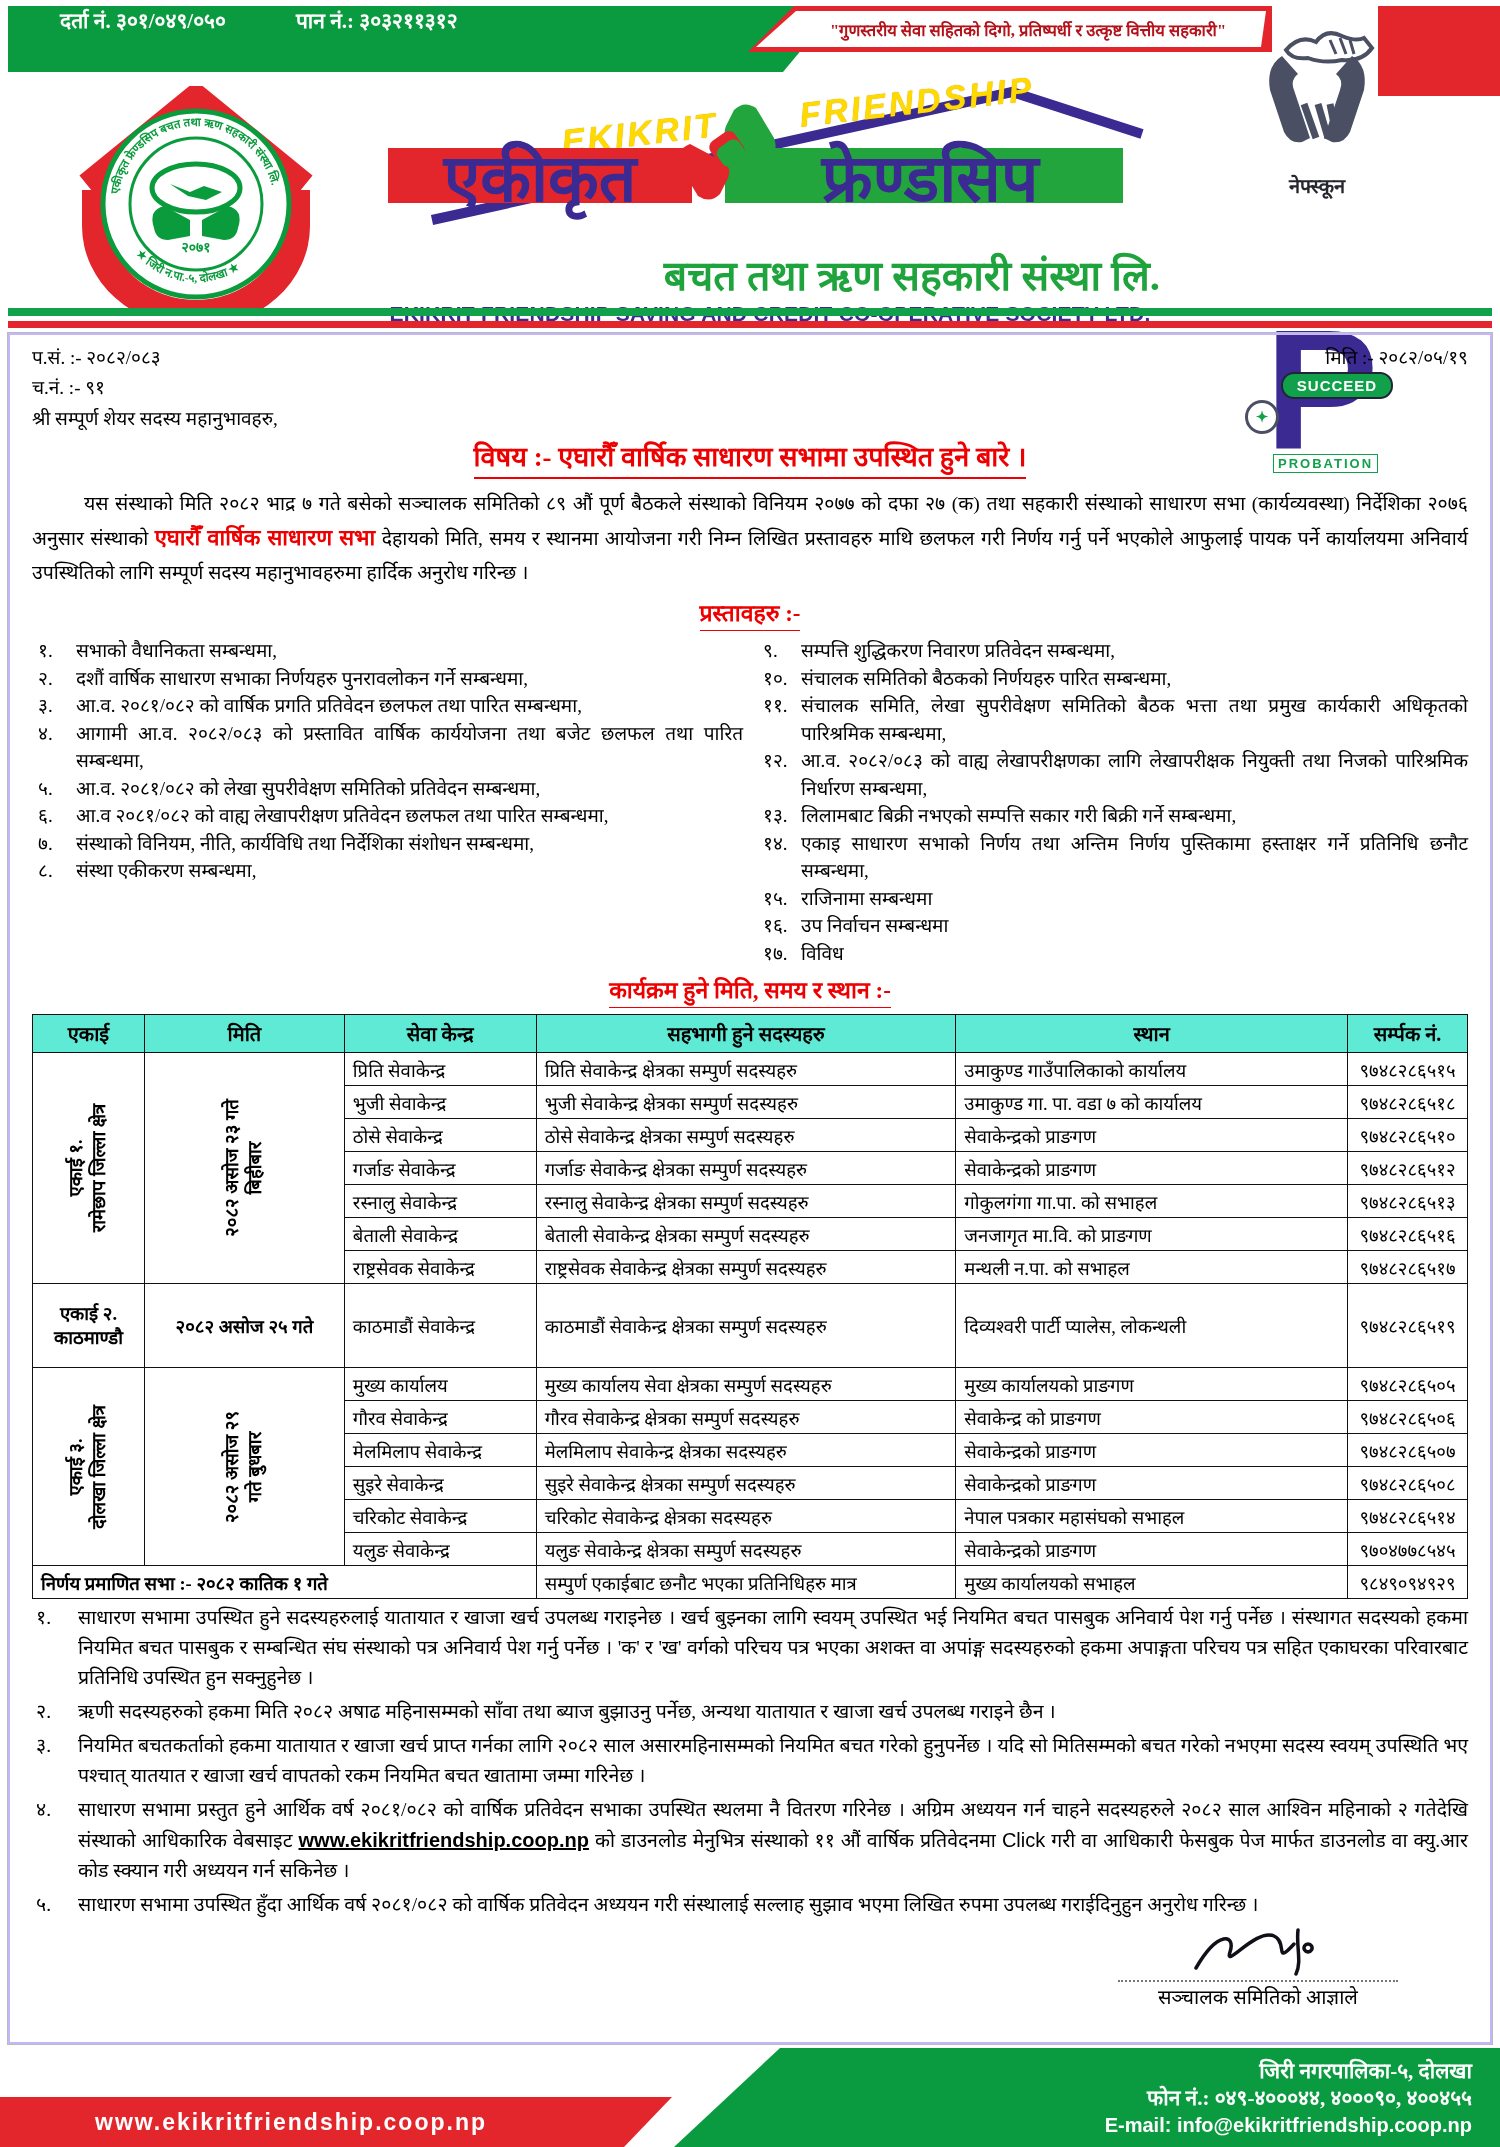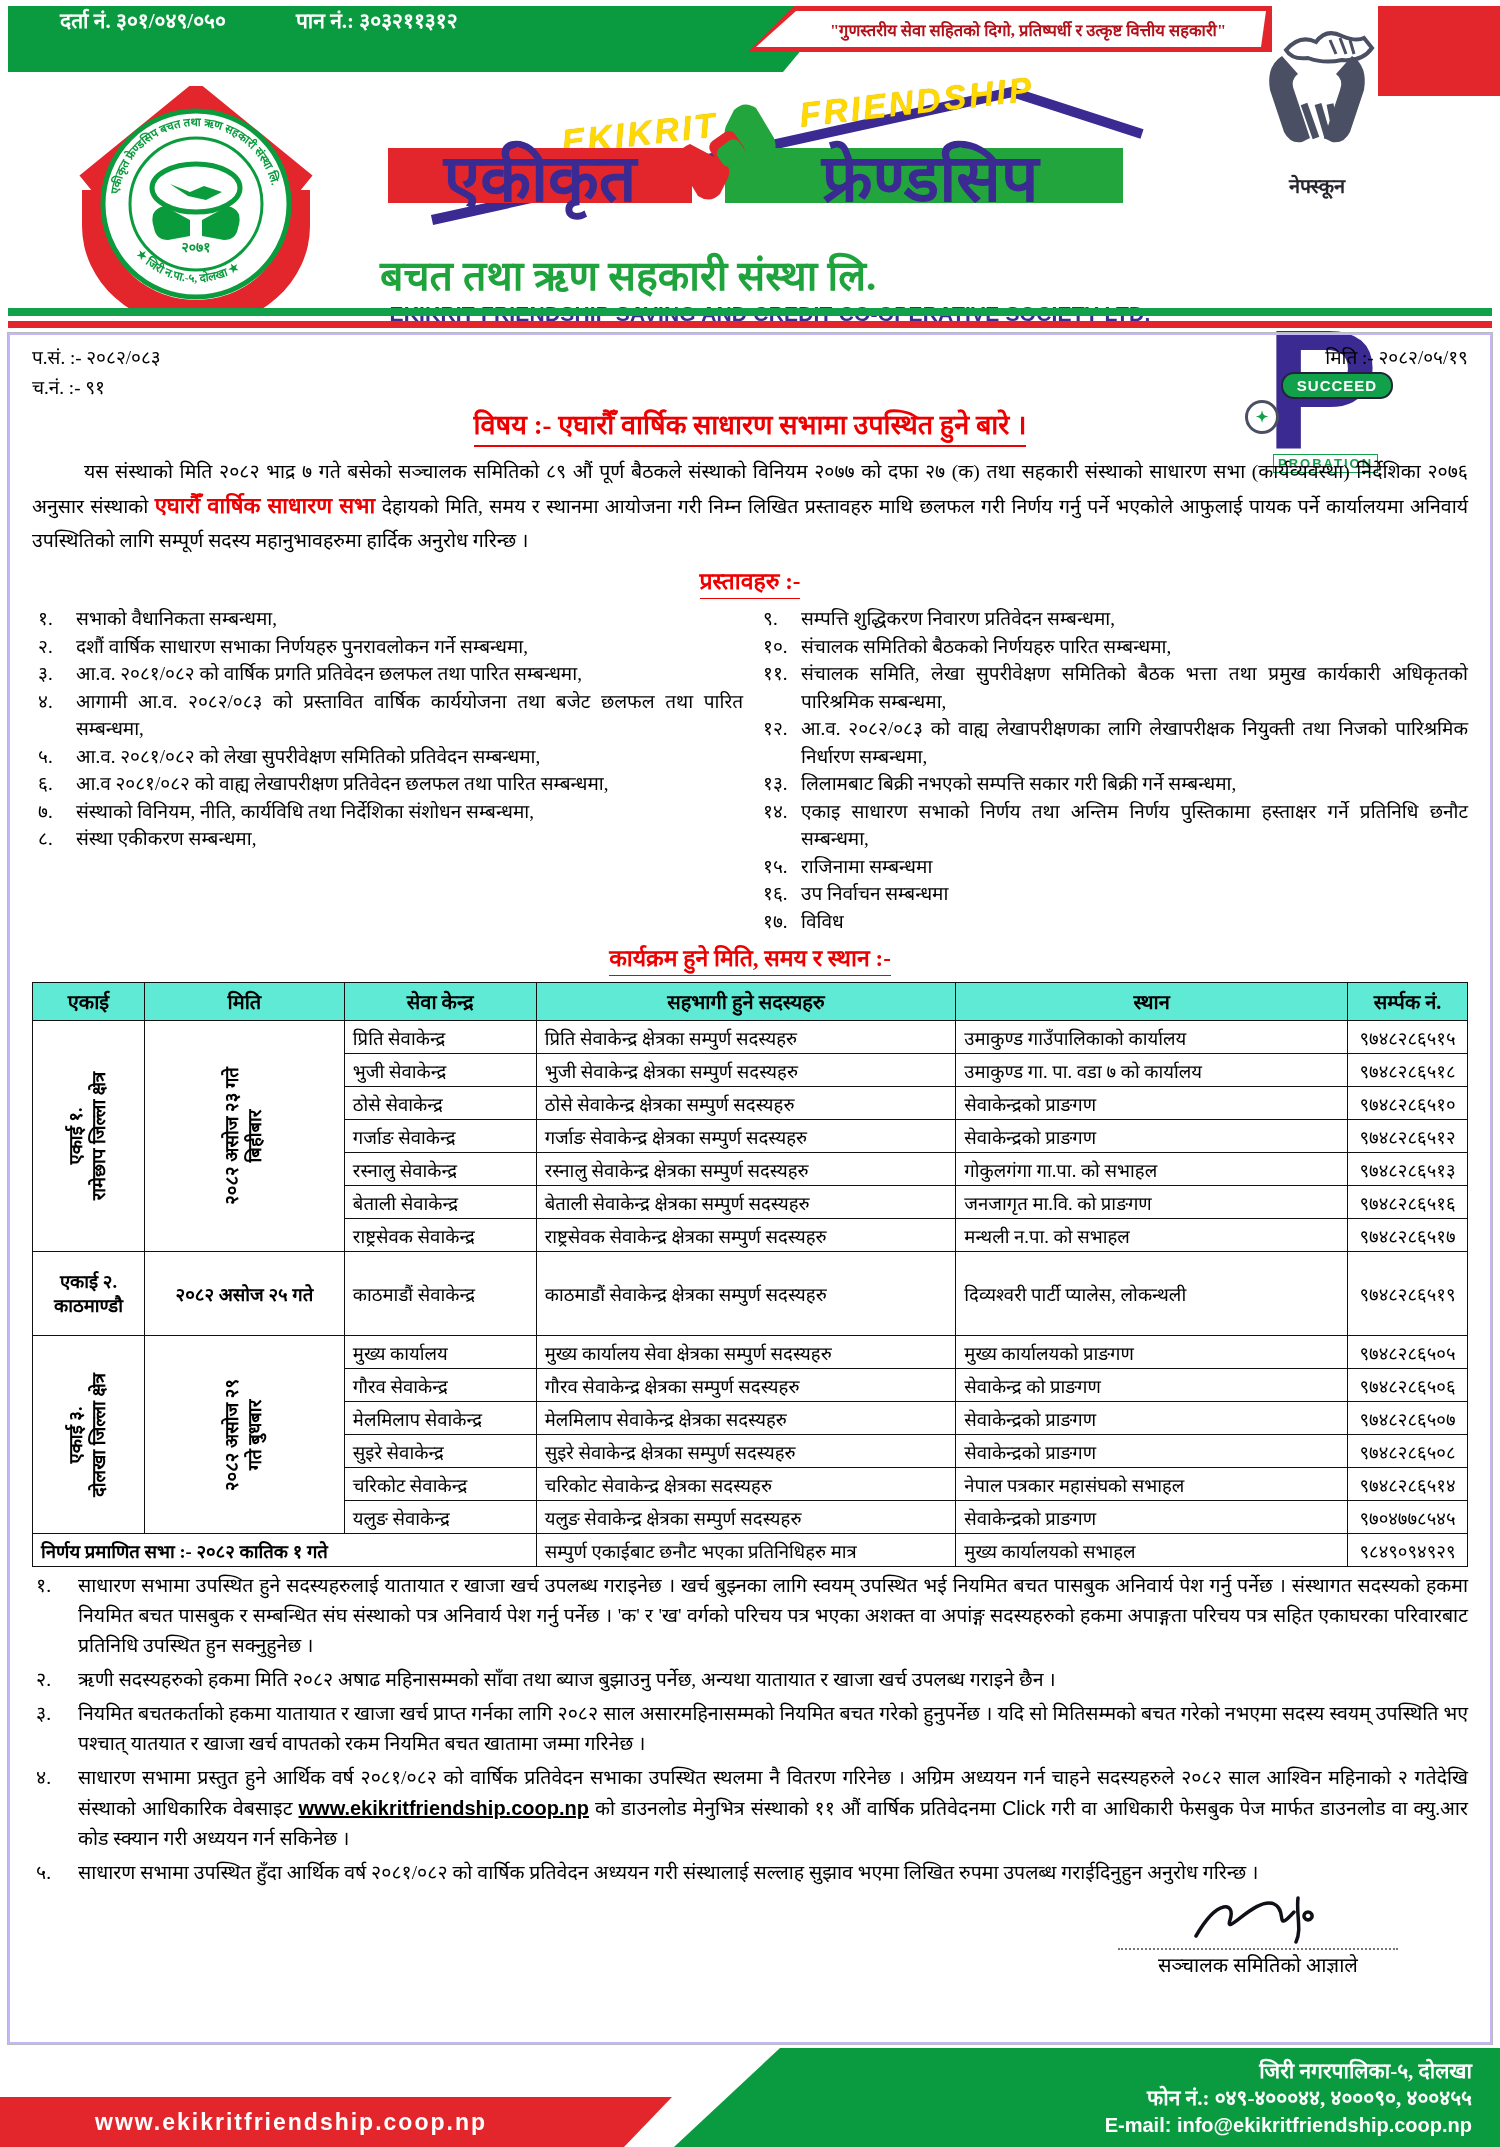--- a/index.html
+++ b/index.html
@@ -44,21 +44,21 @@
     color:#ffd900; font-family:"Liberation Sans",sans-serif;
     font-weight:bold; font-style:italic; font-size:34px; letter-spacing:3px; word-spacing:70px;
     white-space:nowrap; text-shadow:0 0 1px #c79b00;
   }
   .bar-red{ position:absolute; left:8px; top:70px; width:304px; height:55px; background:#e3262c; }
   .bar-green{ position:absolute; left:345px; top:70px; width:398px; height:55px; background:#21a53c; }
   .handshake{ position:absolute; left:292px; top:18px; width:110px; height:112px; }
   .np-name{ position:absolute; top:62px; color:#3b2a91; font-weight:bold; font-size:66px; line-height:78px; text-align:center; z-index:3; }
   .np-name.w1{ left:8px; width:304px; }
   .np-name.w2{ left:340px; width:420px; }
-  .np-sub{ position:absolute; left:0; top:168px; width:780px; text-align:left;
+  .np-sub{ position:absolute; left:0; top:168px; width:780px; text-align:right;
     color:#1fa33c; font-weight:bold; font-size:41px; }
   .en-name{ position:absolute; left:0; top:224px; width:780px; text-align:center;
     color:#3b2a91; font-weight:bold; font-size:21px; font-family:"Liberation Sans",sans-serif; letter-spacing:.2px; }
 
   
   .nefscun{ position:absolute; left:1252px; top:12px; width:130px; height:190px; text-align:center; }
   .nefscun-label{ font-size:20px; font-weight:bold; color:#26262e; margin-top:-4px; }
   .plogo{ position:absolute; left:1243px; top:322px; width:160px; height:185px; font-family:"Liberation Sans",sans-serif; }
   .plogo .pletter{ position:absolute; left:22px; top:-18px; font-size:170px; font-weight:bold; color:#3b2a91; line-height:170px; }
   .plogo .succeed{ position:absolute; left:38px; top:50px; width:112px; height:27px; background:#12a14b;
@@ -220,20 +220,21 @@
 
   <div class="frame">
 
     <div class="meta-row">
       <span>प.सं.   :- २०८२/०८३</span>
       <span>मिति :- २०८२/०५/१९</span>
     </div>
     <div class="meta-row">
       <span>च.नं.   :- ९१</span>
     </div>
+    <div class="salutation">श्री सम्पूर्ण शेयर सदस्य महानुभावहरु,</div>
 
     <div class="subject">
       <span>विषय :- एघारौँ वार्षिक साधारण सभामा उपस्थित हुने बारे ।</span>
     </div>
 
     <div class="para"><span>यस संस्थाको मिति २०८२ भाद्र ७ गते बसेको सञ्चालक समितिको ८९ औं पूर्ण बैठकले संस्थाको विनियम २०७७ को दफा २७ (क) तथा सहकारी संस्थाको साधारण सभा (कार्यव्यवस्था) निर्देशिका २०७६ अनुसार संस्थाको </span><span class="hl">एघारौँ वार्षिक साधारण सभा</span><span> देहायको मिति, समय र स्थानमा आयोजना गरी निम्न लिखित प्रस्तावहरु माथि छलफल गरी निर्णय गर्नु पर्ने भएकोले आफुलाई पायक पर्ने कार्यालयमा अनिवार्य उपस्थितिको लागि सम्पूर्ण सदस्य महानुभावहरुमा हार्दिक अनुरोध गरिन्छ ।</span></div>
 
     <div class="sec-head">
       <span>प्रस्तावहरु :-</span>
     </div>

